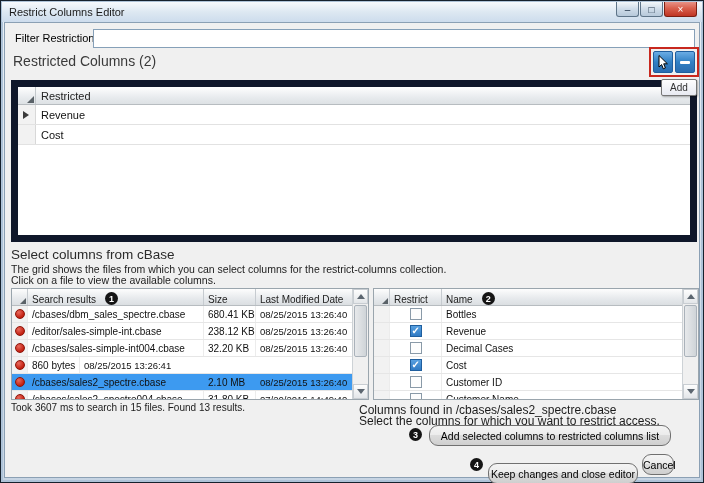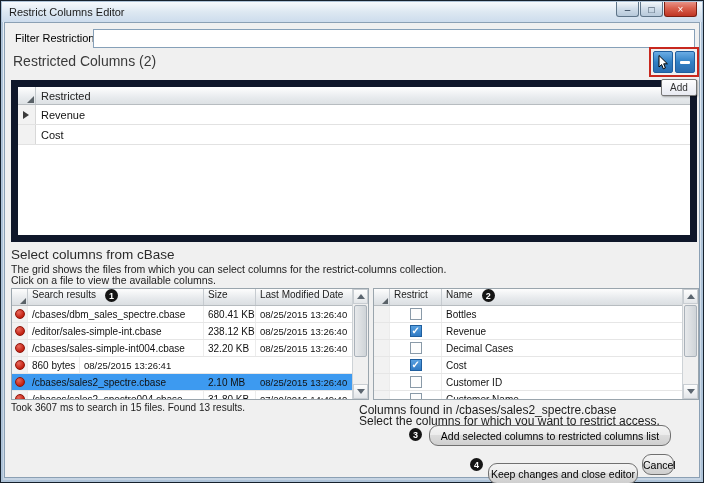--- a/index.html
+++ b/index.html
@@ -49,21 +49,21 @@
   .section-title{position:absolute;left:6px;top:224px;font-size:13.5px;color:#2b2b2b}
   .desc{position:absolute;left:6px;font-size:10.5px;color:#1c1c1c}
   .desc1{top:240px}.desc2{top:251px}
 
   .gtable{position:absolute;top:265px;height:112px;border:1px solid #9aa5ad;background:#fff;display:flex;overflow:hidden}
   .ftable{left:6px;width:358px}
   .ctable{left:368px;width:326px}
   .grid-area{flex:1;overflow:hidden}
   .ghead{display:flex;height:17px;background:linear-gradient(#fdfdfd,#e6e9ec 60%,#dbdfe2);
          border-bottom:1px solid #b7bcc0;font-size:10px;color:#222}
-  .ghead>div{display:flex;align-items:flex-start;padding-left:4px;border-right:1px solid #c6cbd0;overflow:hidden;white-space:nowrap}
+  .ghead>div{display:flex;align-items:flex-end;padding-left:4px;border-right:1px solid #c6cbd0;overflow:hidden;white-space:nowrap}
   .col-corner{width:16px;position:relative;padding-left:0!important}
   .col-corner .corner-tri{border-bottom-width:6px;border-left-width:6px}
   .grow{display:flex;height:17px;border-bottom:1px solid #e6e6e6;font-size:10px;color:#111;background:#fff}
   .grow>div{display:flex;align-items:center;padding-left:4px;border-right:1px solid #ececec;overflow:hidden;white-space:nowrap}
   .col-ic{width:16px;justify-content:center;padding-left:0!important;background:#f2f2f2}
   .col-name{width:176px}
   .col-size{width:52px}
   .col-date{width:96px;border-right:none!important;font-size:9.5px}
   .ghead .col-date{font-size:10px}
   .grow.selected{background:#3d9af0}

